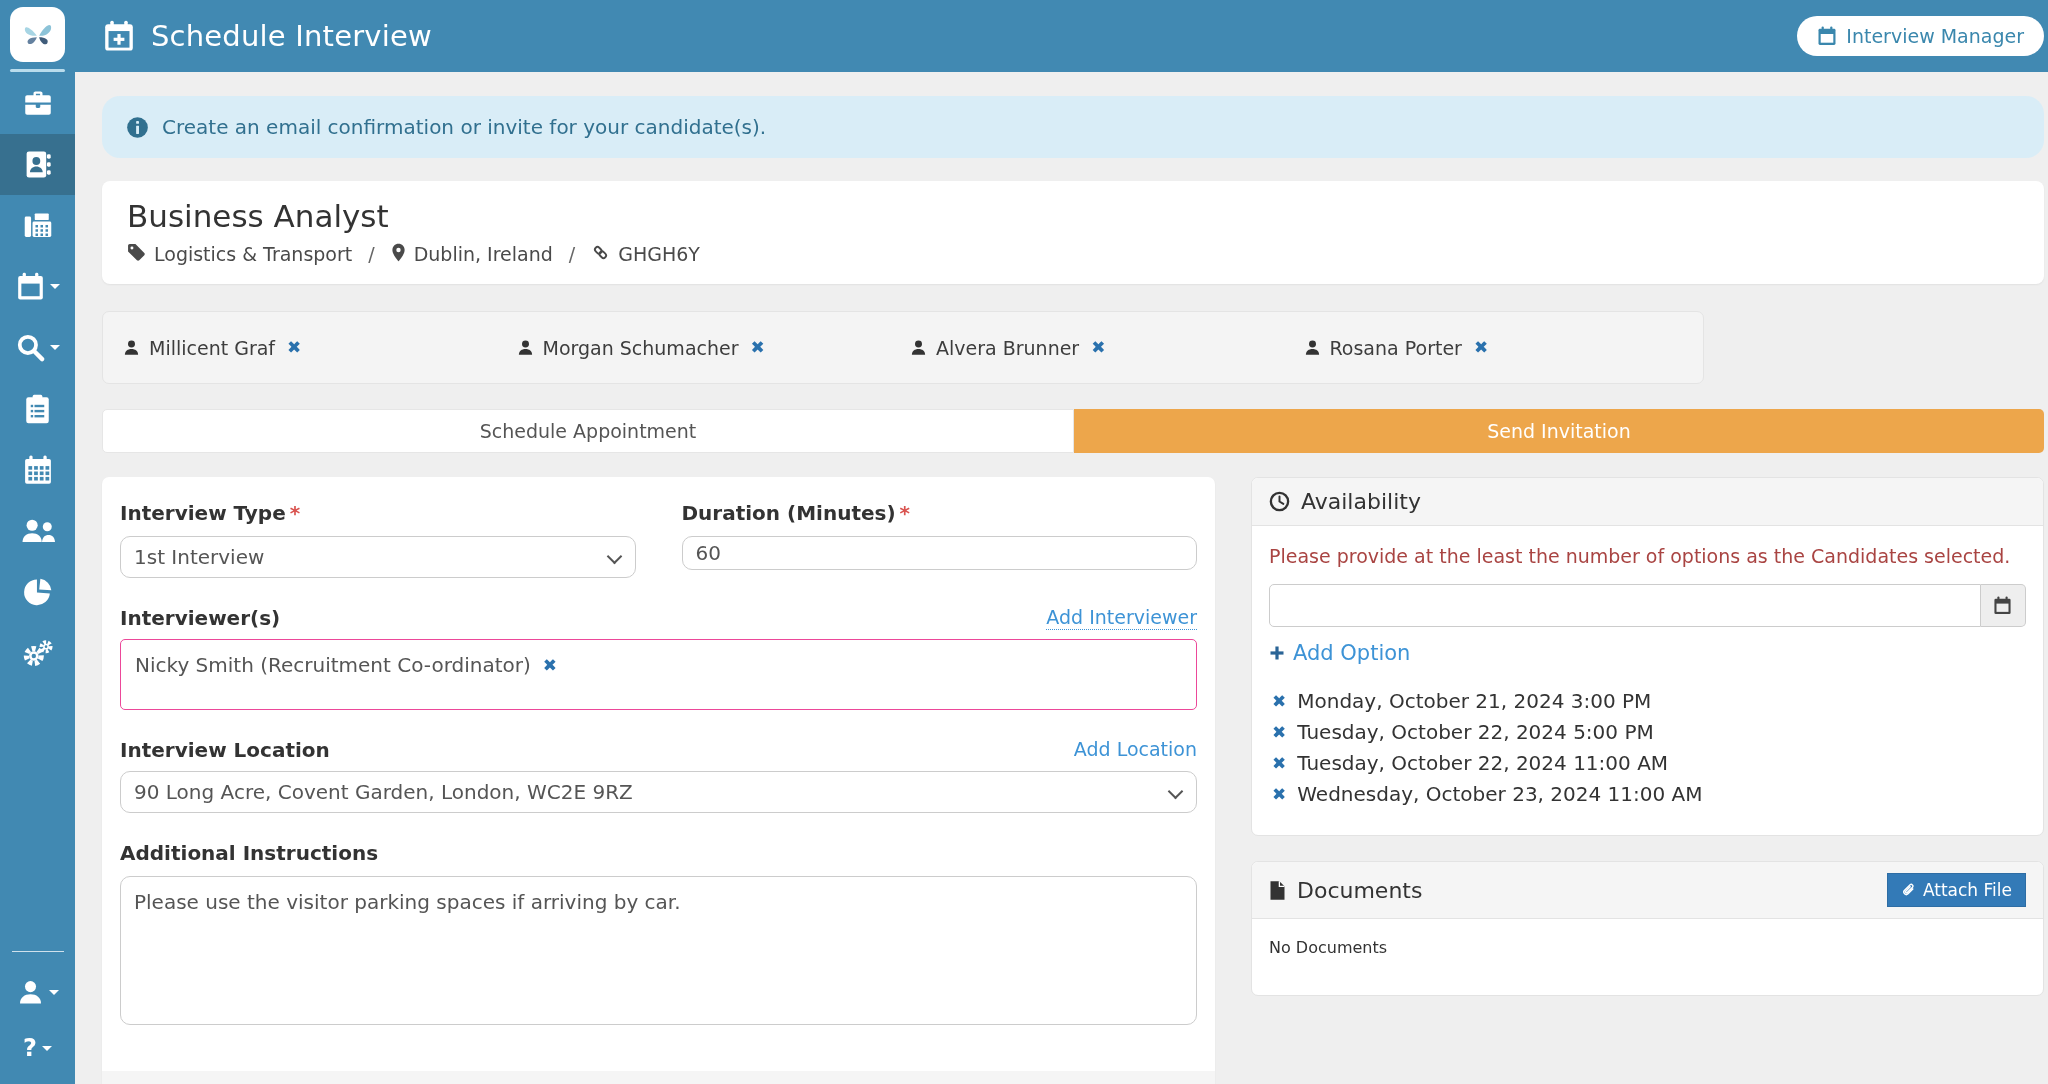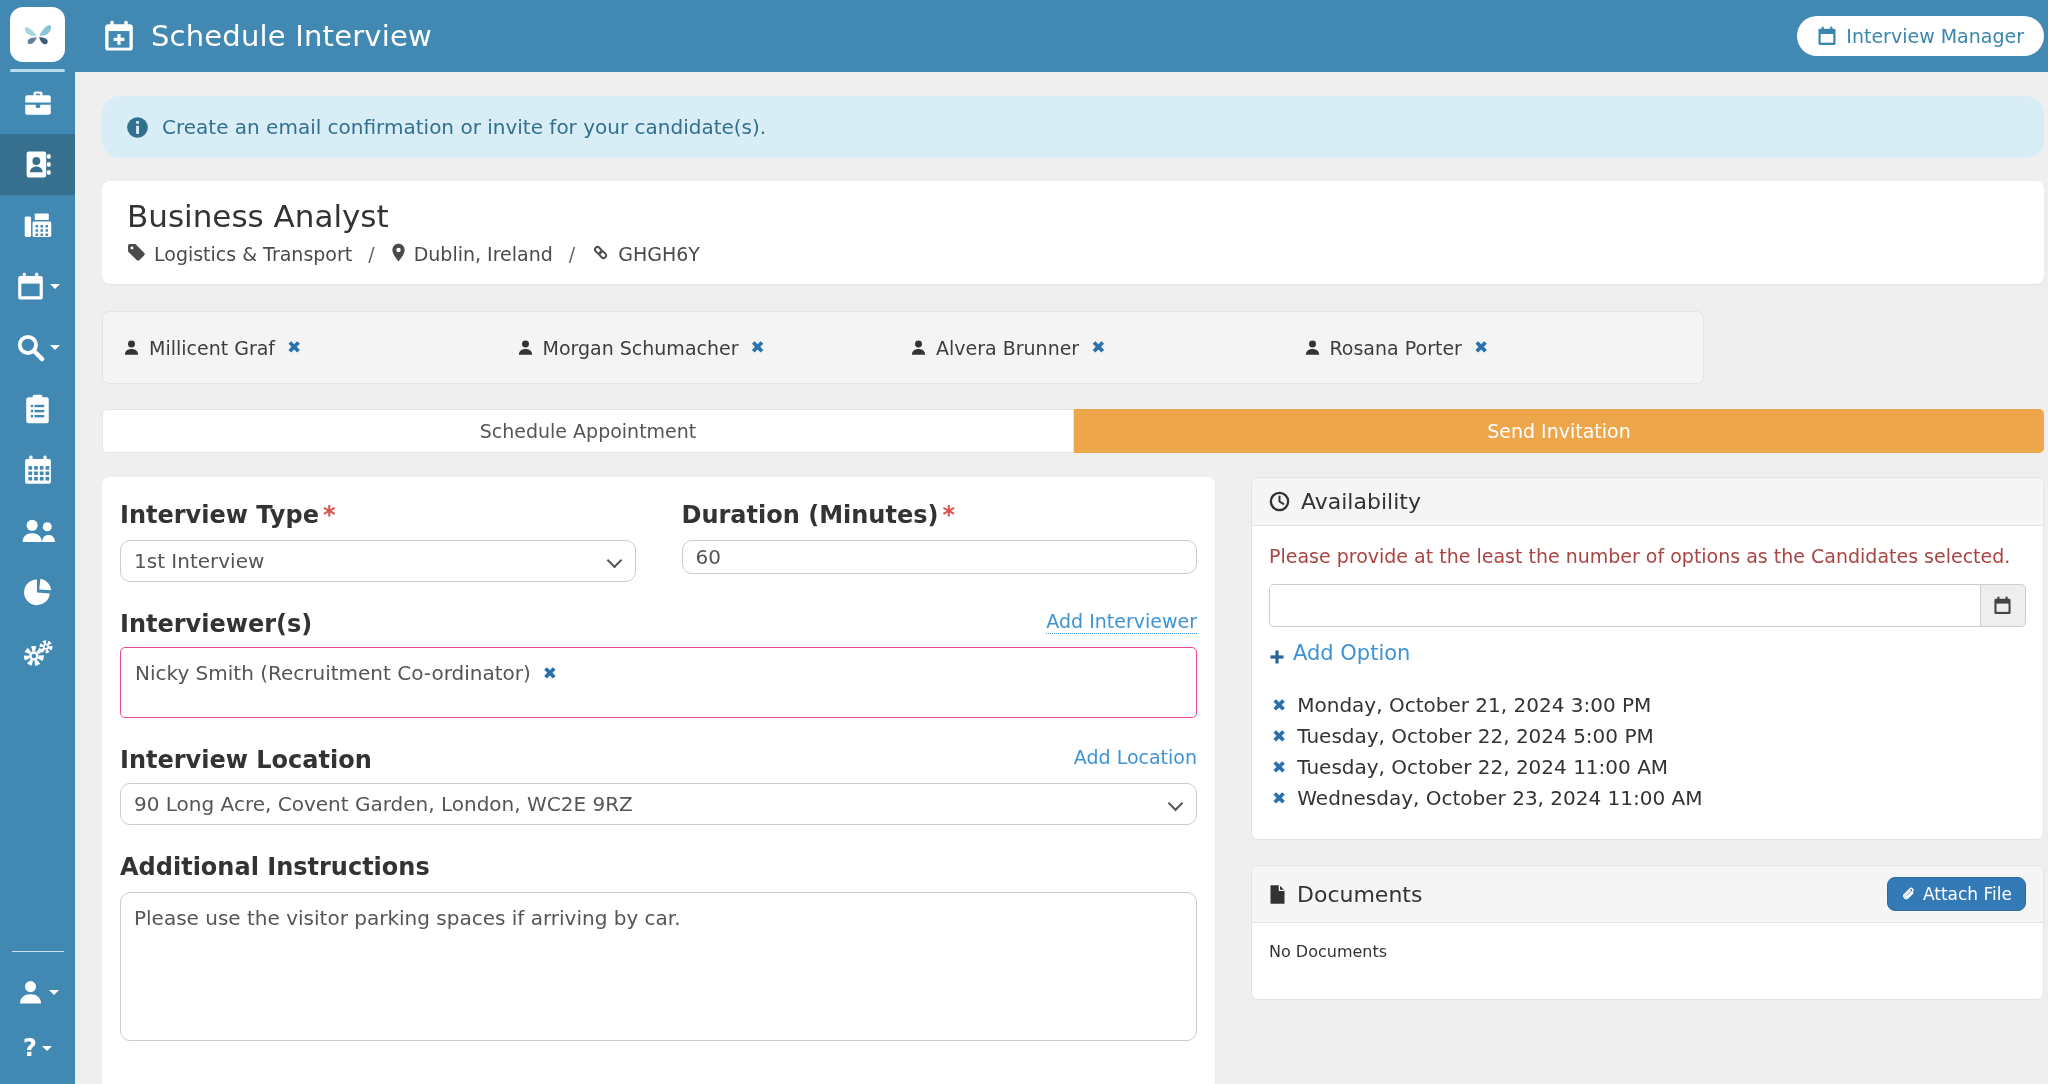--- a/index.html
+++ b/index.html
@@ -98,21 +98,21 @@
   
   .cols { display: flex; gap: 36px; margin-top: 24px; align-items: flex-start; }
 
   .form-card {
     width: 1113px; background: #fff; border-radius: 7px; overflow: hidden;
     box-shadow: 0 1px 2px rgba(0,0,0,.06);
   }
   .form-body { padding: 24px 18px 22px; }
   .field-row { display: flex; gap: 46px; }
   .field { flex: 1; }
-  .flabel { font-size: 24px; font-weight: bold; color: #333; display: block; margin-bottom: 11px; }
+  .flabel { font-size: 20px; font-weight: bold; color: #333; display: block; margin-bottom: 11px; }
   .req { color: #d9534f; margin-left: 4px; }
   .tinput, .tselect, .tarea {
     width: 100%; border: 1px solid #ccc; border-radius: 10px; background: #fff;
     font-family: inherit; font-size: 20px; color: #555;
   }
   .tinput { height: 34px; padding: 0 13px; }
   .selwrap { position: relative; }
   .tselect { height: 42px; padding: 0 36px 0 13px; appearance: none; -webkit-appearance: none; cursor: pointer; }
   .selwrap::after {
     content: ""; position: absolute; right: 16px; top: 15px; width: 9px; height: 9px;
@@ -147,27 +147,27 @@
   }
   .panel-body { padding: 19px 17px 22px; }
   .warning-text { color: #a94442; font-size: 19px; }
   .input-group { display: flex; margin-top: 17px; height: 43px; }
   .input-group .tinput { border-radius: 5px 0 0 5px; height: 43px; }
   .addon-btn {
     width: 48px; background: #eee; border: 1px solid #ccc; border-left: none;
     border-radius: 0 5px 5px 0; display: flex; align-items: center; justify-content: center;
     cursor: pointer; color: #444; --bg: #eee;
   }
-  .add-option { display: inline-flex; align-items: flex-end; gap: 8px; margin-top: 14px; font-size: 21px; }
+  .add-option { display: inline-flex; align-items: center; gap: 8px; margin-top: 14px; font-size: 21px; }
   .add-option .plus { color: #2a6496; }
   .option-list { margin-top: 24px; }
   .option-row { display: flex; align-items: center; gap: 11px; font-size: 20px; color: #333; margin-bottom: 7px; }
   .panel-head .attach-btn {
     margin-left: auto; background: #337ab7; border: 1px solid #2e6da4; color: #fff;
-    border-radius: 8px; font-family: inherit; font-size: 17px; padding: 6px 13px;
+    border-radius: 0; font-family: inherit; font-size: 17px; padding: 6px 13px;
     display: flex; align-items: center; gap: 7px; cursor: pointer;
   }
   .docs-body { padding: 19px 17px 38px; font-size: 16px; color: #333; }
 
   svg { display: block; }
 </style>
 </head>
 <body>
 
 <div class="root">

